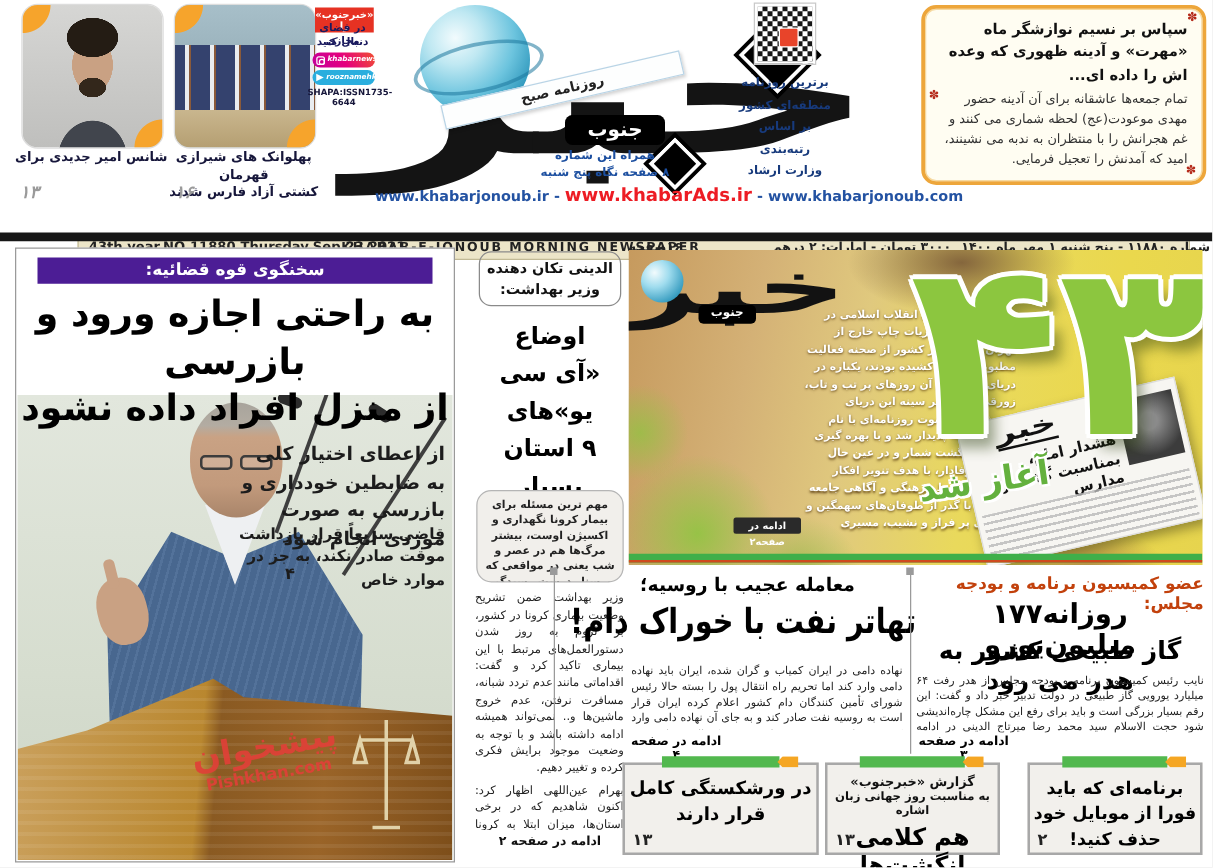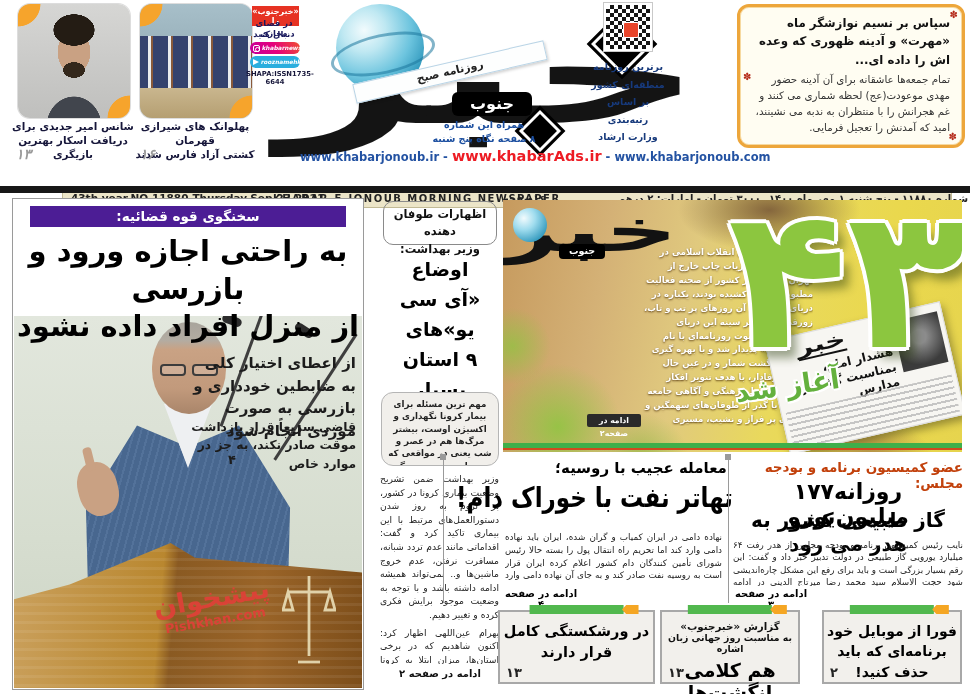--- a/index.html
+++ b/index.html
@@ -144,21 +144,21 @@
     text-shadow:2px 0 #fff,-2px 0 #fff,0 2px #fff,0 -2px #fff,2px 2px #fff,-2px -2px #fff; }
   .a-paper { position:absolute; left:272px; top:120px; width:180px; height:116px; background:#f7f6f2; border:1px solid #ddd; transform:rotate(-13deg); box-shadow:2px 5px 9px rgba(0,0,0,.35); z-index:3; overflow:hidden; }
   .ap-logo { position:absolute; right:108px; top:2px; font-size:19px; font-weight:bold; color:#111; transform:scaleX(1.5); transform-origin:center; border-bottom:2px solid #111; }
   .ap-hl { position:absolute; right:56px; top:30px; width:118px; font-size:12px; font-weight:bold; color:#111; line-height:1.3; text-align:right; }
   .ap-photo { position:absolute; left:128px; top:8px; width:46px; height:52px; background:radial-gradient(circle at 50% 40%,#8c8c8c 18%,#3c3c3c 72%); }
   .ap-lines { position:absolute; left:4px; bottom:3px; width:170px; height:38px; background:repeating-linear-gradient(180deg,#b9b9b9 0 2px,rgba(0,0,0,0) 2px 6px); opacity:.8; }
   .a-cont { position:absolute; left:84px; top:214px; width:54px; height:13px; background:#2a2a2a; color:#fff; font-weight:bold; font-size:7.8px; text-align:center; line-height:13px; border-radius:2px; z-index:6; }
   .a-strip { position:absolute; left:0; top:243px; width:459px; height:7px; background:#3faf4a; border-bottom:2px solid #cf4a1e; z-index:6; }
 
   
-  .oil-kicker { position:absolute; left:532px; top:459px; width:218px; text-align:center; font-weight:bold; font-size:15px; color:#000; }
+  .oil-kicker { position:absolute; left:489px; top:459px; width:218px; text-align:center; font-weight:bold; font-size:15px; color:#000; }
   .oil-hl { position:absolute; left:495px; top:482px; width:238px; text-align:center; font-weight:bold; font-size:23px; color:#000; transform:scaleY(1.2); transform-origin:top; white-space:nowrap; letter-spacing:-1px; }
   .oil-body { position:absolute; left:505px; top:531px; width:217px; height:53px; font-size:8.8px; line-height:1.45; text-align:justify; color:#222; overflow:hidden; }
   .oil-cont { position:absolute; left:503px; top:588px; width:76px; text-align:center; font-weight:bold; font-size:10px; color:#000; }
   .vdiv { position:absolute; width:1px; background:#9a9a9a; }
   .vd1 { left:443px; top:458px; height:145px; }
   .vd2 { left:728px; top:458px; height:145px; }
   .vdiv::before { content:""; position:absolute; left:-3px; top:-4px; width:6px; height:6px; background:#9a9a9a; }
   .gas-kicker { position:absolute; left:735px; top:459px; width:228px; text-align:right; font-weight:bold; font-size:13.5px; color:#c2410c; }
   .gas-hl1 { position:absolute; left:730px; top:479px; width:236px; text-align:center; font-weight:bold; font-size:22px; color:#000; }
   .gas-hl2 { position:absolute; left:730px; top:508px; width:236px; text-align:center; font-weight:bold; font-size:20px; color:#000; }
@@ -181,21 +181,20 @@
 </head>
 <body>
 
 <div class="page">
 
   <div class="photo-card pc1">
       <div class="ph-man"></div>
     </div>
   <div class="cap cap1">
     <div>شانس امیر جدیدی برای</div>
-    <div>دریافت اسکار بهترین بازیگری</div>
   </div>
   <div class="pagenum pn1">۱۳</div>
 
   <div class="photo-card pc2">
       <div class="ph-team"></div>
     </div>
   <div class="cap cap2">
     <div>پهلوانک های شیرازی قهرمان</div>
     <div>کشتی آزاد فارس شدند</div>
   </div>
@@ -284,21 +283,21 @@
     <div class="watermark">
       <div class="wm-fa">پیشخوان</div>
       <div class="wm-en">Pishkhan.com</div>
     </div>
   </div>
   <div class="lead-b1">از اعطای اختیار کلی به ضابطین خودداری و بازرسی به صورت موردی انجام شود</div>
   <div class="lead-b2">قاضی سریعاً قرار بازداشت موقت صادر نکند، به جز در موارد خاص</div>
   <div class="lead-b2p">۴</div>
 
   <div class="h-kicker">
-    <div>اظهارات طوفان دهنده</div>
+    <div>الدینی تکان دهنده</div>
     <div>وزیر بهداشت:</div>
   </div>
   <div class="h-hl">
     <div>اوضاع</div>
     <div>«آی سی یو»های</div>
     <div>۹ استان بسیار</div>
     <div>خراب است</div>
   </div>
   <div class="h-quote">مهم ترین مسئله برای بیمار کرونا نگهداری و اکسیژن اوست، بیشتر مرگ‌ها هم در عصر و شب یعنی در مواقعی که پرسنل درست رسیدگی نمی کنند، اتفاق می افتد</div>
   <div class="h-body">
@@ -348,20 +347,20 @@
   <div class="bbox bb">
     <div class="tab"></div>
     <div class="bb-k1">گزارش «خبرجنوب»</div>
     <div class="bb-k2">به مناسبت روز جهانی زبان اشاره</div>
     <div class="bb-hl">هم کلامی انگشت‌ها</div>
     <div class="bpage">۱۳</div>
   </div>
   <div class="bbox bc">
     <div class="tab"></div>
     <div class="b-lines">
+      <div>برنامه‌ای که باید</div>
       <div>فورا از موبایل خود</div>
-      <div>برنامه‌ای که باید</div>
       <div>حذف کنید!</div>
     </div>
     <div class="bpage">۲</div>
   </div>
 
 </div>
 
 </body></html>

